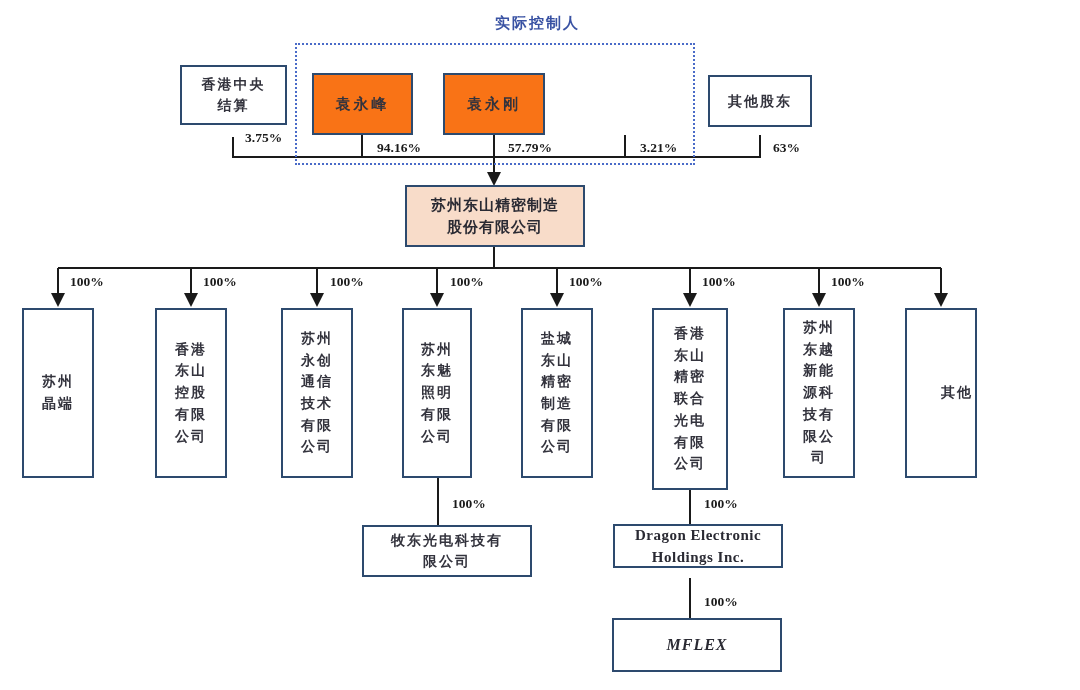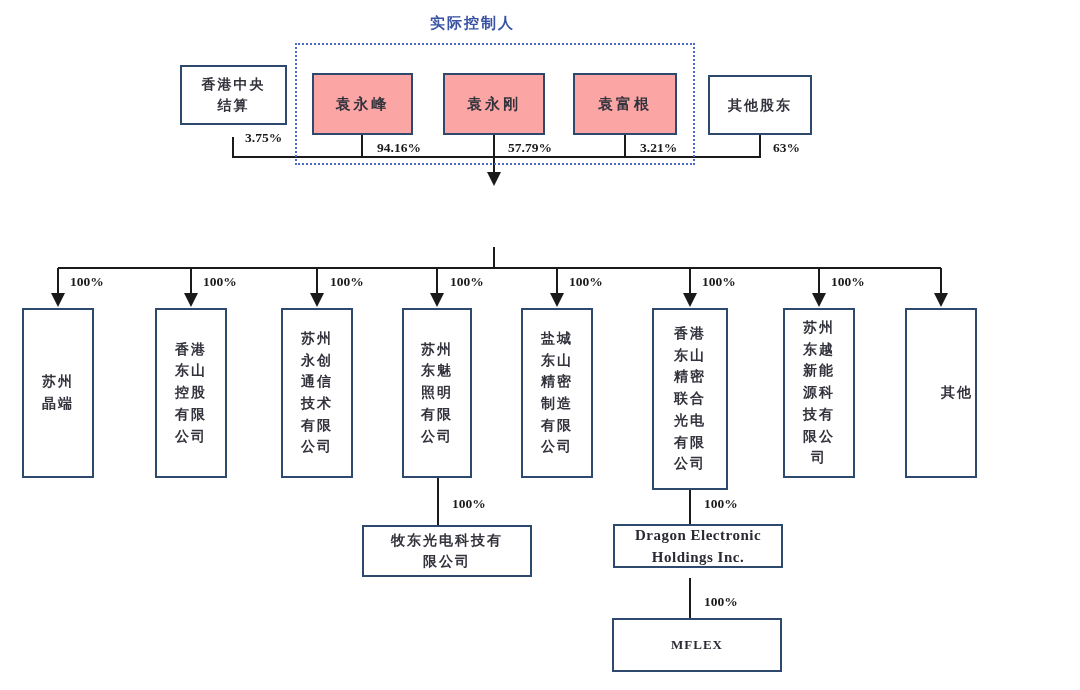--- a/index.html
+++ b/index.html
@@ -6,45 +6,45 @@
   #canvas{
     position:relative;width:1080px;height:690px;background:#ffffff;overflow:hidden;
     font-family:"Liberation Serif","DejaVu Serif",serif;color:#222;
   }
   svg.lines{position:absolute;left:0;top:0;width:1080px;height:690px;}
   .node{
     position:absolute;box-sizing:border-box;background:#ffffff;
     border:2px solid #2d4a6e;display:flex;align-items:center;justify-content:center;
     text-align:center;
   }
-  .node.blue{background:#fca5a5;}
+  .node.blue{background:#f97316;}
   .node.pink{background:#f8dcc9;}
   .ntext{
     white-space:pre-line;font-size:14px;line-height:1.5;letter-spacing:2px;
     font-weight:600;color:#33333d;
   }
   .ntext.big{font-size:15px;font-weight:700;letter-spacing:1px;color:#2a2a33;}
   .ntext.person{font-size:15px;letter-spacing:3px;}
   .ntext.latin{letter-spacing:0.5px;font-size:15px;font-weight:600;color:#2a2a33;}
-  .ntext.mflex{font-size:13px;letter-spacing:1px;font-weight:600;color:#2a2a33;}
+  .ntext.mflex{font-size:16px;letter-spacing:1px;font-weight:600;color:#2a2a33;font-style:italic;}
   .vnode{
     position:absolute;box-sizing:border-box;background:#ffffff;border:2px solid #2d4a6e;
     display:flex;align-items:center;justify-content:center;text-align:center;
   }
   .vtext{white-space:pre-line;font-size:14px;line-height:1.55;letter-spacing:2px;font-weight:600;color:#33333d;}
   .pct{
     position:absolute;font-size:13.5px;font-weight:600;color:#1a1a1a;
     font-family:"Liberation Serif","DejaVu Serif",serif;
   }
   .group-dotted{
     position:absolute;box-sizing:border-box;border:2px dotted #4a6bc8;background:transparent;
   }
   .diagram-title{
     position:absolute;font-size:15px;font-weight:700;color:#3952a3;letter-spacing:2px;
-    text-align:left;
+    text-align:right;
   }
 </style>
 </head>
 <body>
 
 <div id="canvas">
 
   <svg class="lines" viewBox="0 0 1080 690" xmlns="http://www.w3.org/2000/svg">
     <g stroke="#1a1a1a" stroke-width="2" fill="none">
 
@@ -93,33 +93,34 @@
   <div class="node" style="left:180px;top:65px;width:107px;height:60px;">
     <div class="ntext">香港中央
 结算</div>
   </div>
   <div class="node blue" style="left:312px;top:73px;width:101px;height:62px;">
     <div class="ntext person">袁永峰</div>
   </div>
   <div class="node blue" style="left:443px;top:73px;width:102px;height:62px;">
     <div class="ntext person">袁永刚</div>
   </div>
-  <div class="node blue" style="left:573px;top:73px;width:104px;height:62px;">
-    <div class="ntext person">袁富根</div>
-  </div>
-  <div class="node" style="left:708px;top:75px;width:104px;height:60px;">
+  <div class="node" style="left:708px;top:75px;width:104px;height:52px;">
     <div class="ntext">其他股东</div>
   </div>
 
   <div class="pct" style="left:245px;top:130px;">3.75%</div>
   <div class="pct" style="left:377px;top:140px;">94.16%</div>
   <div class="pct" style="left:508px;top:140px;">57.79%</div>
   <div class="pct" style="left:640px;top:140px;">3.21%</div>
   <div class="pct" style="left:773px;top:140px;">63%</div>
 
+  <div class="node pink" style="left:405px;top:185px;width:180px;height:62px;">
+    <div class="ntext big">苏州东山精密制造
+股份有限公司</div>
+  </div>
 
   <div class="pct" style="left:70px;top:274px;">100%</div>
   <div class="pct" style="left:203px;top:274px;">100%</div>
   <div class="pct" style="left:330px;top:274px;">100%</div>
   <div class="pct" style="left:450px;top:274px;">100%</div>
   <div class="pct" style="left:569px;top:274px;">100%</div>
   <div class="pct" style="left:702px;top:274px;">100%</div>
   <div class="pct" style="left:831px;top:274px;">100%</div>
 
   <div class="vnode" style="left:22px;top:308px;width:72px;height:170px;">

